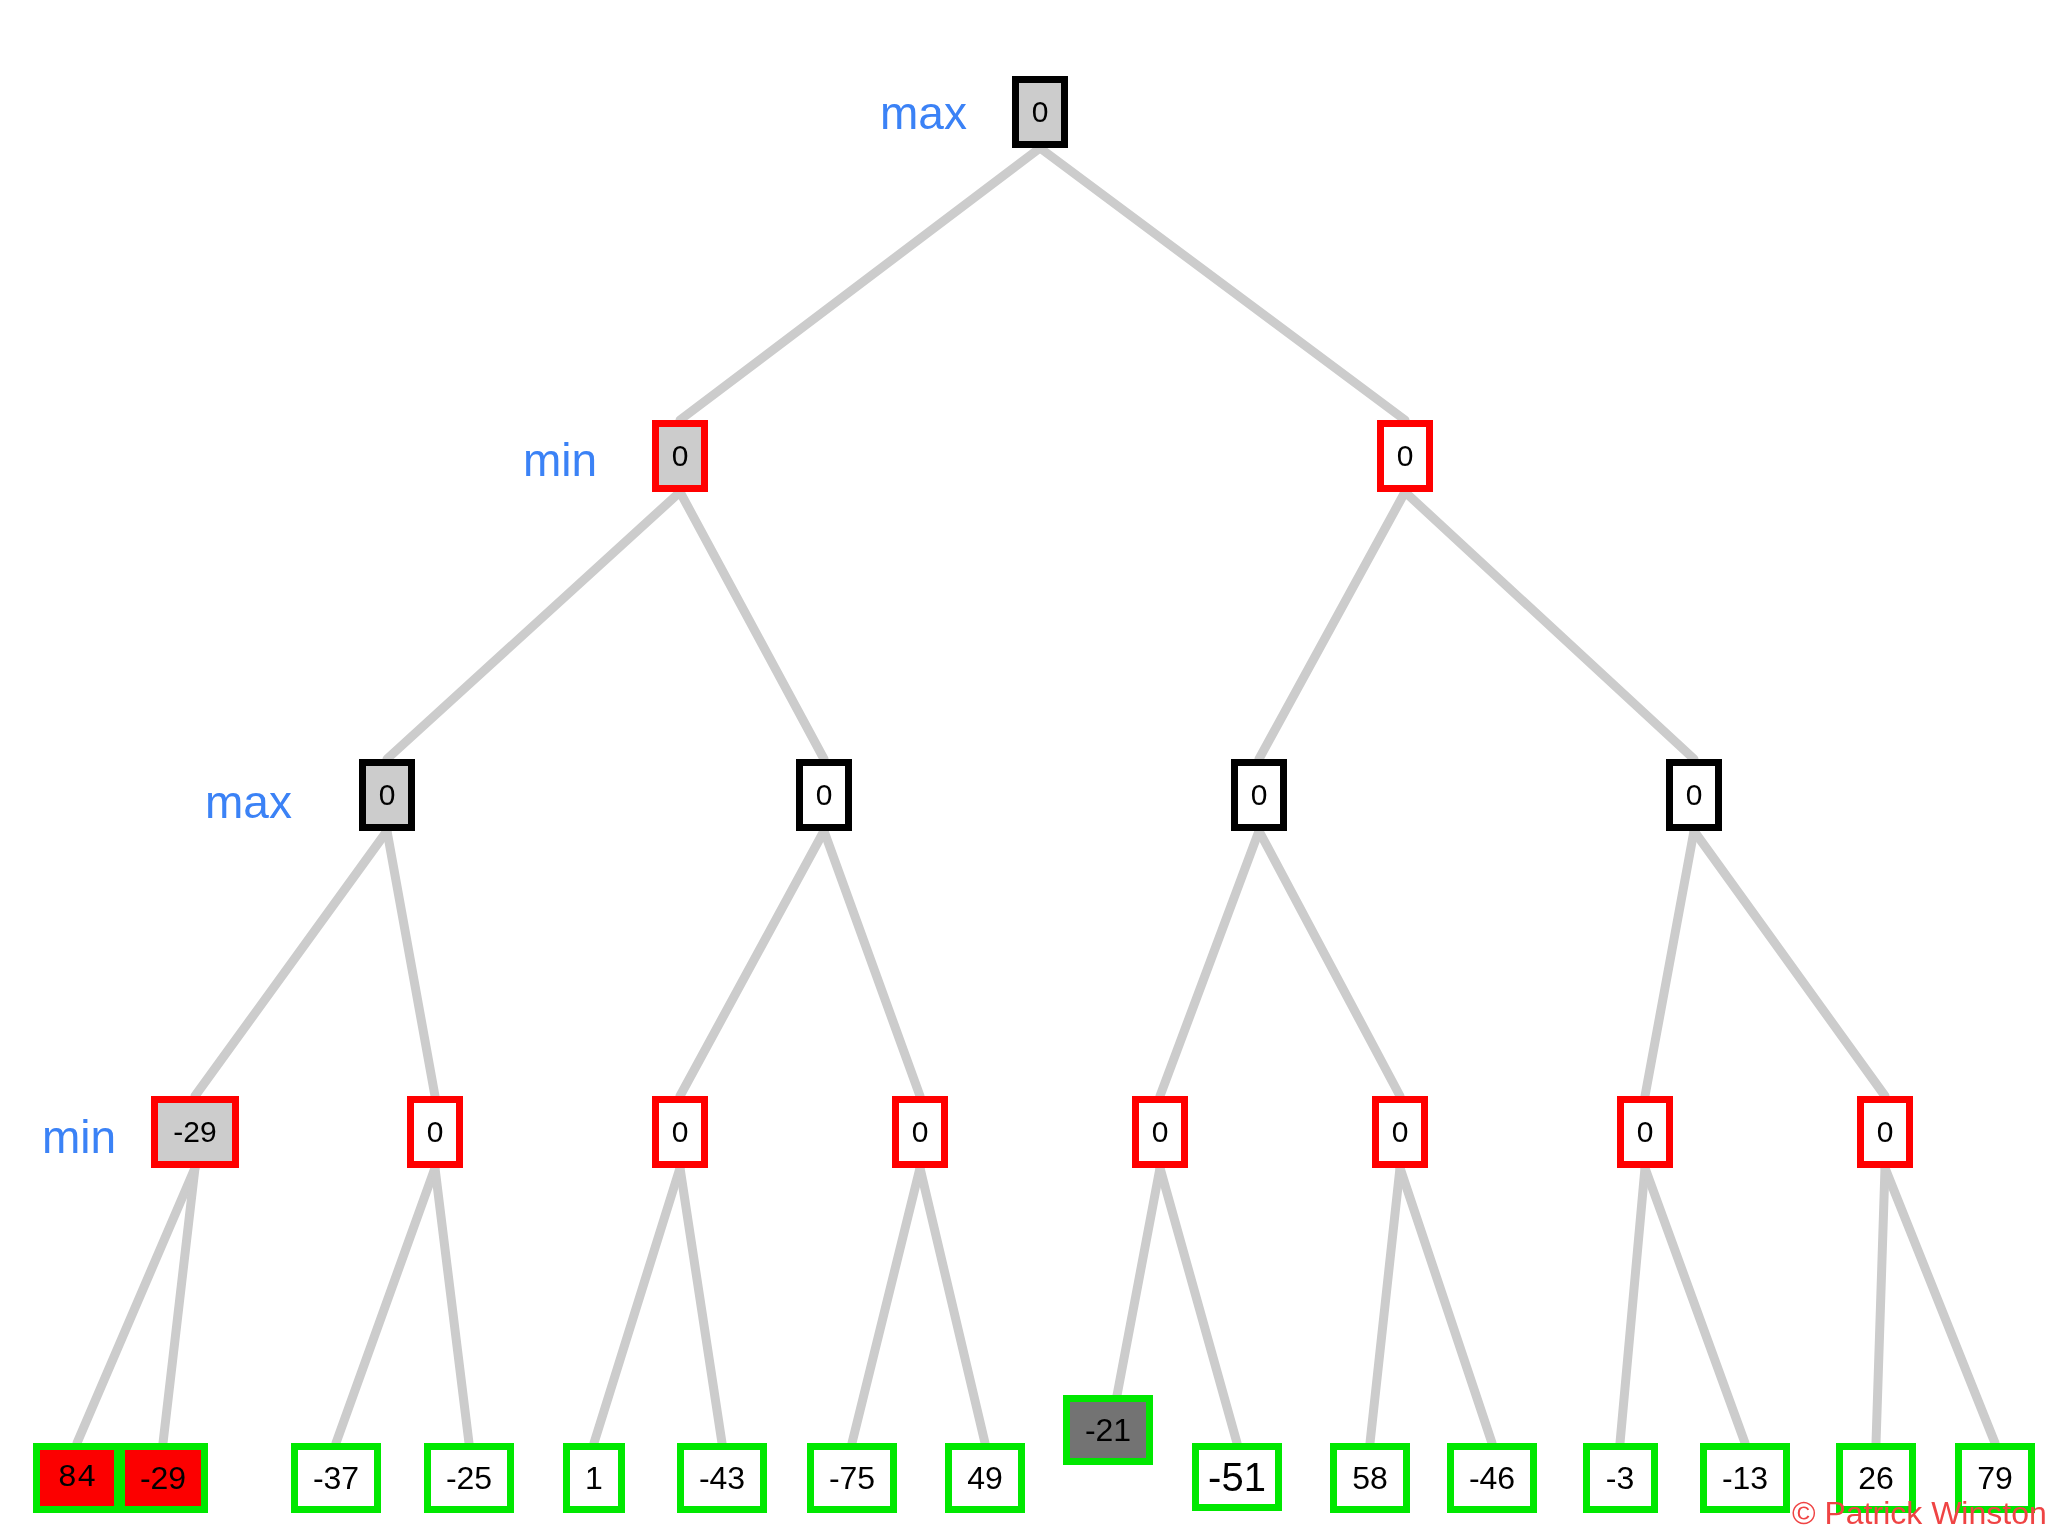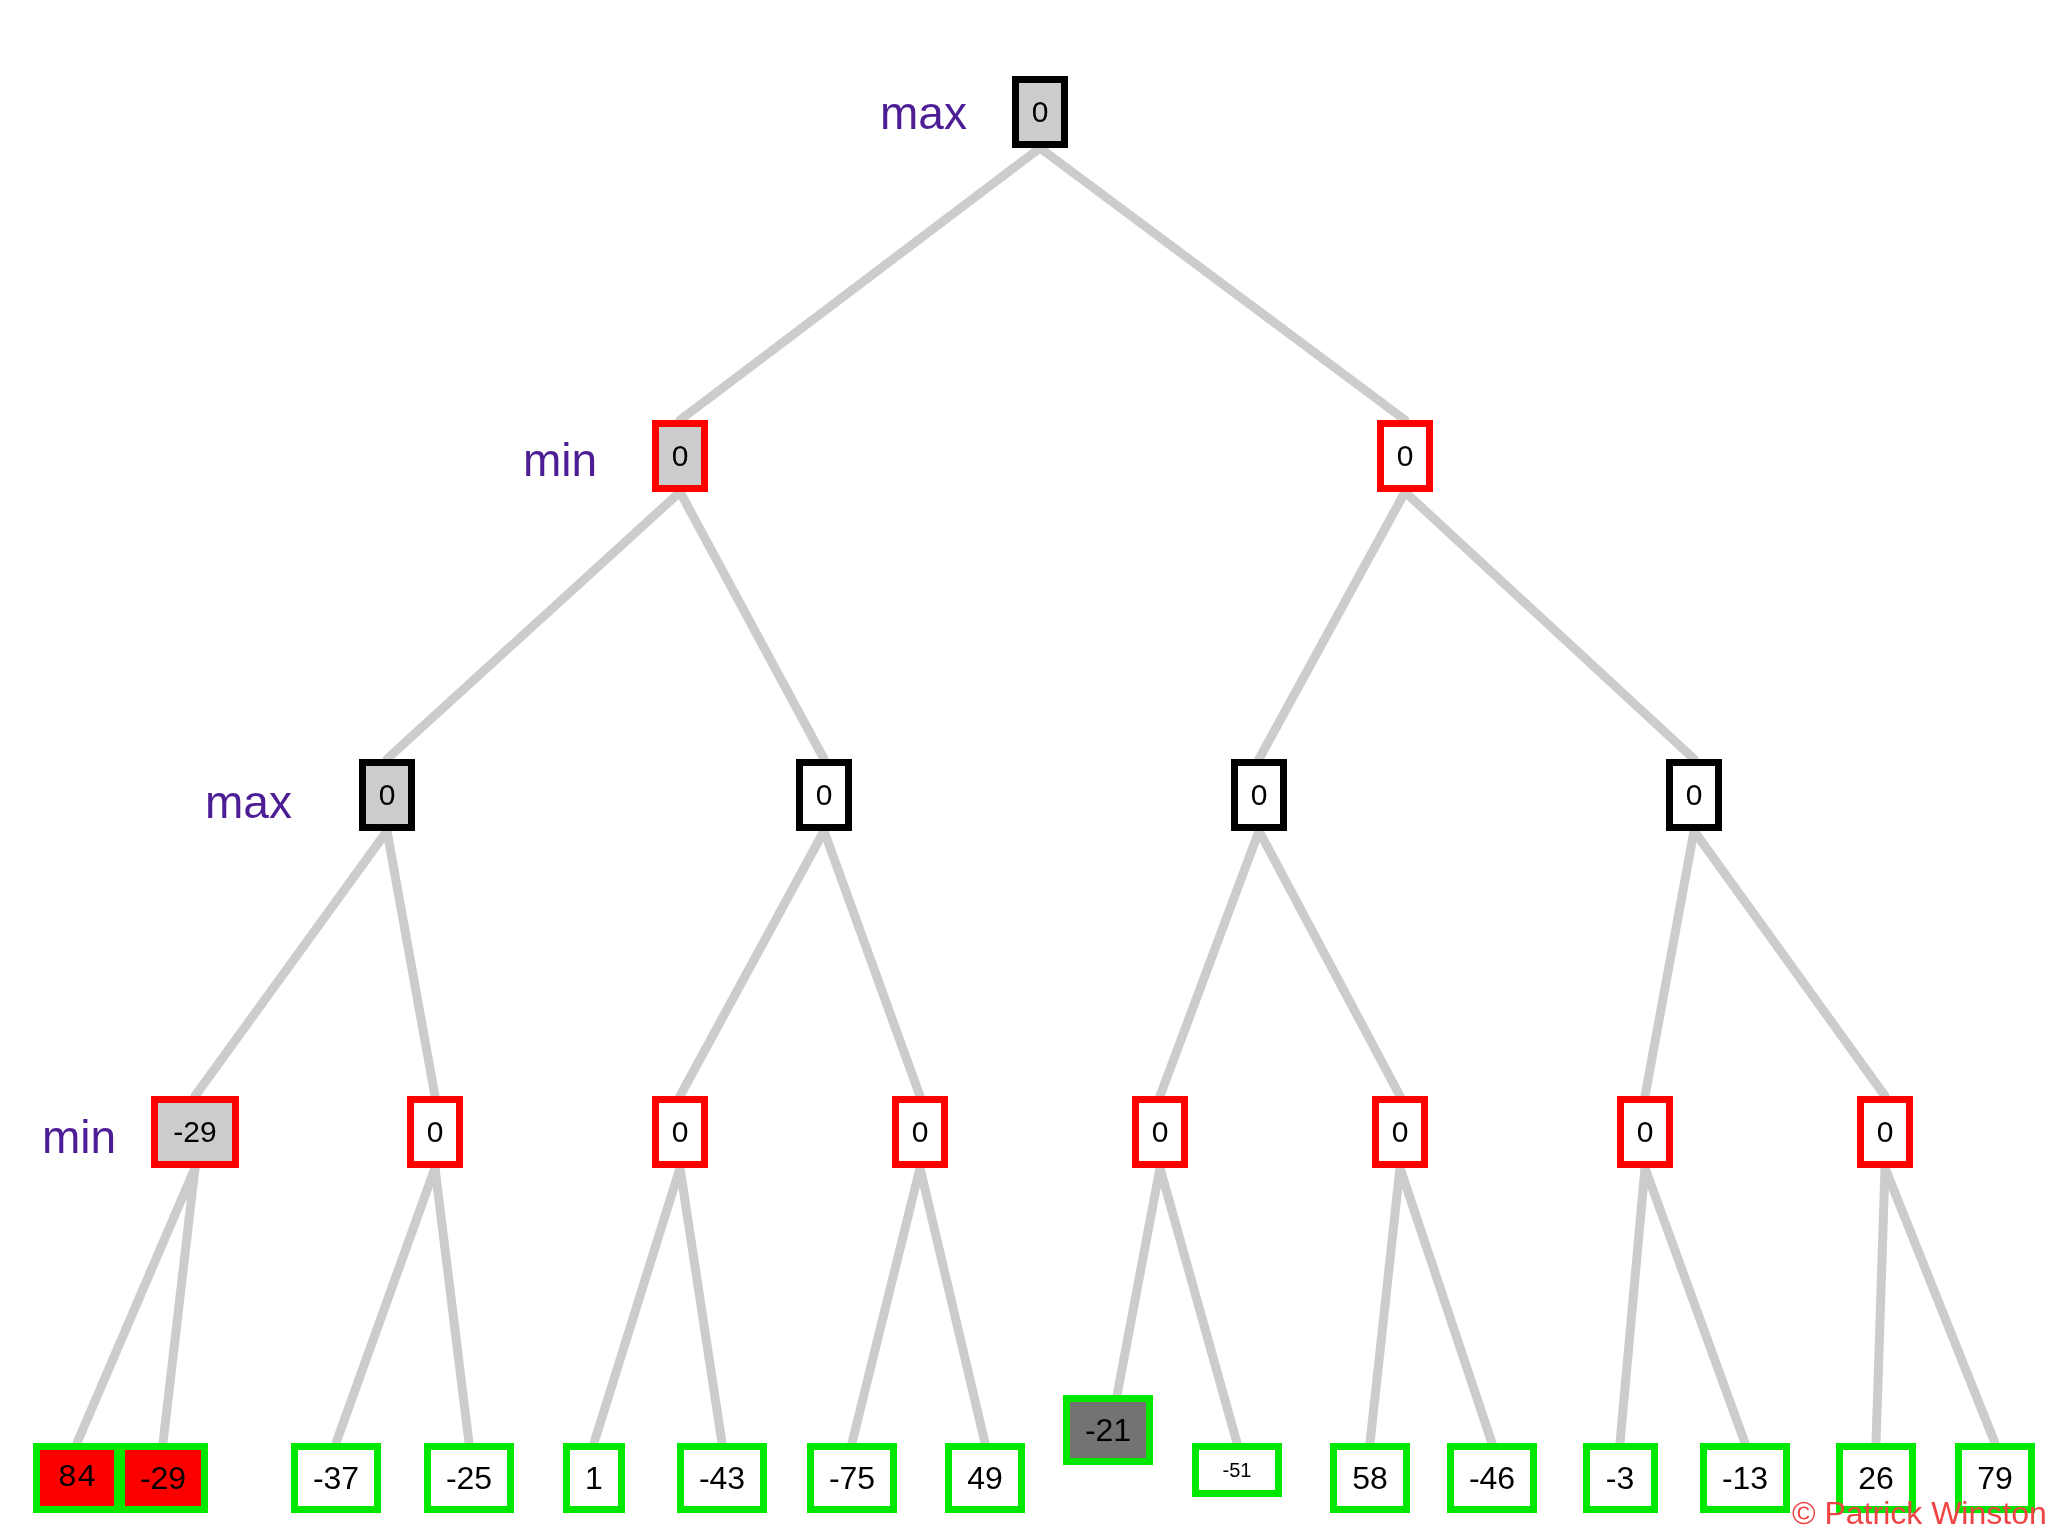--- a/index.html
+++ b/index.html
@@ -36,21 +36,21 @@
     font-family: "Liberation Sans", sans-serif;
     line-height: 1;
     z-index: 5;
   }
   .node-inner {
     display: block;
     white-space: nowrap;
   }
   .level-label {
     position: absolute;
-    color: #4c1d95;
+    color: #3b82f6;
     font-family: "Liberation Sans", sans-serif;
     font-size: 46px;
     white-space: nowrap;
     z-index: 4;
   }
   .credit {
     position: absolute;
     color: #ef4444;
     font-family: "Liberation Sans", sans-serif;
     font-size: 32px;
@@ -170,21 +170,21 @@
       </div>
       <div class="node" style="left: 807px; top: 1443px; width: 90px; height: 70px; border: 7px solid rgb(0, 232, 0); background: rgb(255, 255, 255); font-size: 32px;">
         <span class="node-inner">-75</span>
       </div>
       <div class="node" style="left: 945px; top: 1443px; width: 80px; height: 70px; border: 7px solid rgb(0, 232, 0); background: rgb(255, 255, 255); font-size: 32px; text-align: center;">
         <span class="node-inner">49</span>
       </div>
       <div class="node" style="left: 1063px; top: 1395px; width: 90px; height: 70px; border: 7px solid rgb(0, 232, 0); background: #737373; font-size: 32px;">
         <span class="node-inner">-21</span>
       </div>
-      <div class="node" style="left: 1192px; top: 1443px; width: 90px; height: 54px; border: 7px solid rgb(0, 232, 0); background: rgb(255, 255, 255); font-size: 20px;">
+      <div class="node" style="left: 1192px; top: 1443px; width: 90px; height: 68px; border: 7px solid rgb(0, 232, 0); background: rgb(255, 255, 255); font-size: 40px;">
         <span class="node-inner">-51</span>
       </div>
       <div class="node" style="left: 1330px; top: 1443px; width: 80px; height: 70px; border: 7px solid rgb(0, 232, 0); background: rgb(255, 255, 255); font-size: 32px;">
         <span class="node-inner">58</span>
       </div>
       <div class="node" style="left: 1447px; top: 1443px; width: 90px; height: 70px; border: 7px solid rgb(0, 232, 0); background: rgb(255, 255, 255); font-size: 32px;">
         <span class="node-inner">-46</span>
       </div>
       <div class="node" style="left: 1582.5px; top: 1443px; width: 75px; height: 70px; border: 7px solid rgb(0, 232, 0); background: rgb(255, 255, 255); font-size: 32px;">
         <span class="node-inner">-3</span>

